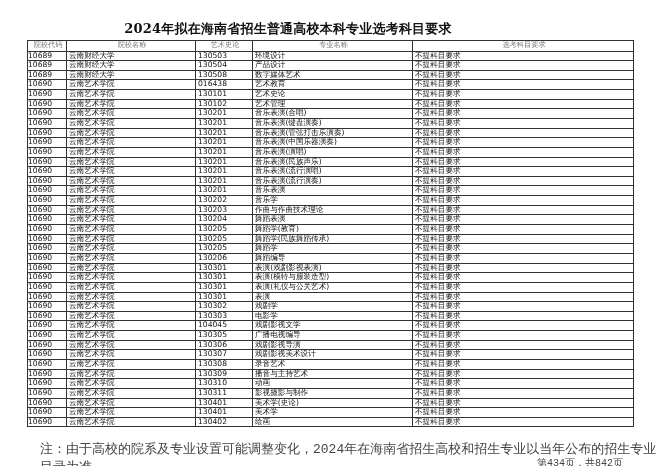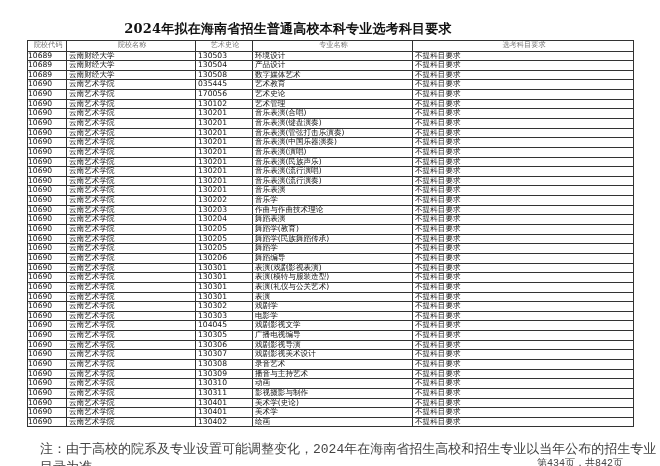--- a/index.html
+++ b/index.html
@@ -53,28 +53,28 @@
       <tr>
         <td class="c0">10689</td>
         <td>云南财经大学</td>
         <td>130508</td>
         <td>数字媒体艺术</td>
         <td>不提科目要求</td>
       </tr>
       <tr>
         <td class="c0">10690</td>
         <td>云南艺术学院</td>
-        <td>035445</td>
+        <td>016438</td>
         <td>艺术教育</td>
         <td>不提科目要求</td>
       </tr>
       <tr>
         <td class="c0">10690</td>
         <td>云南艺术学院</td>
-        <td>170056</td>
+        <td>130101</td>
         <td>艺术史论</td>
         <td>不提科目要求</td>
       </tr>
       <tr>
         <td class="c0">10690</td>
         <td>云南艺术学院</td>
         <td>130102</td>
         <td>艺术管理</td>
         <td>不提科目要求</td>
       </tr>

